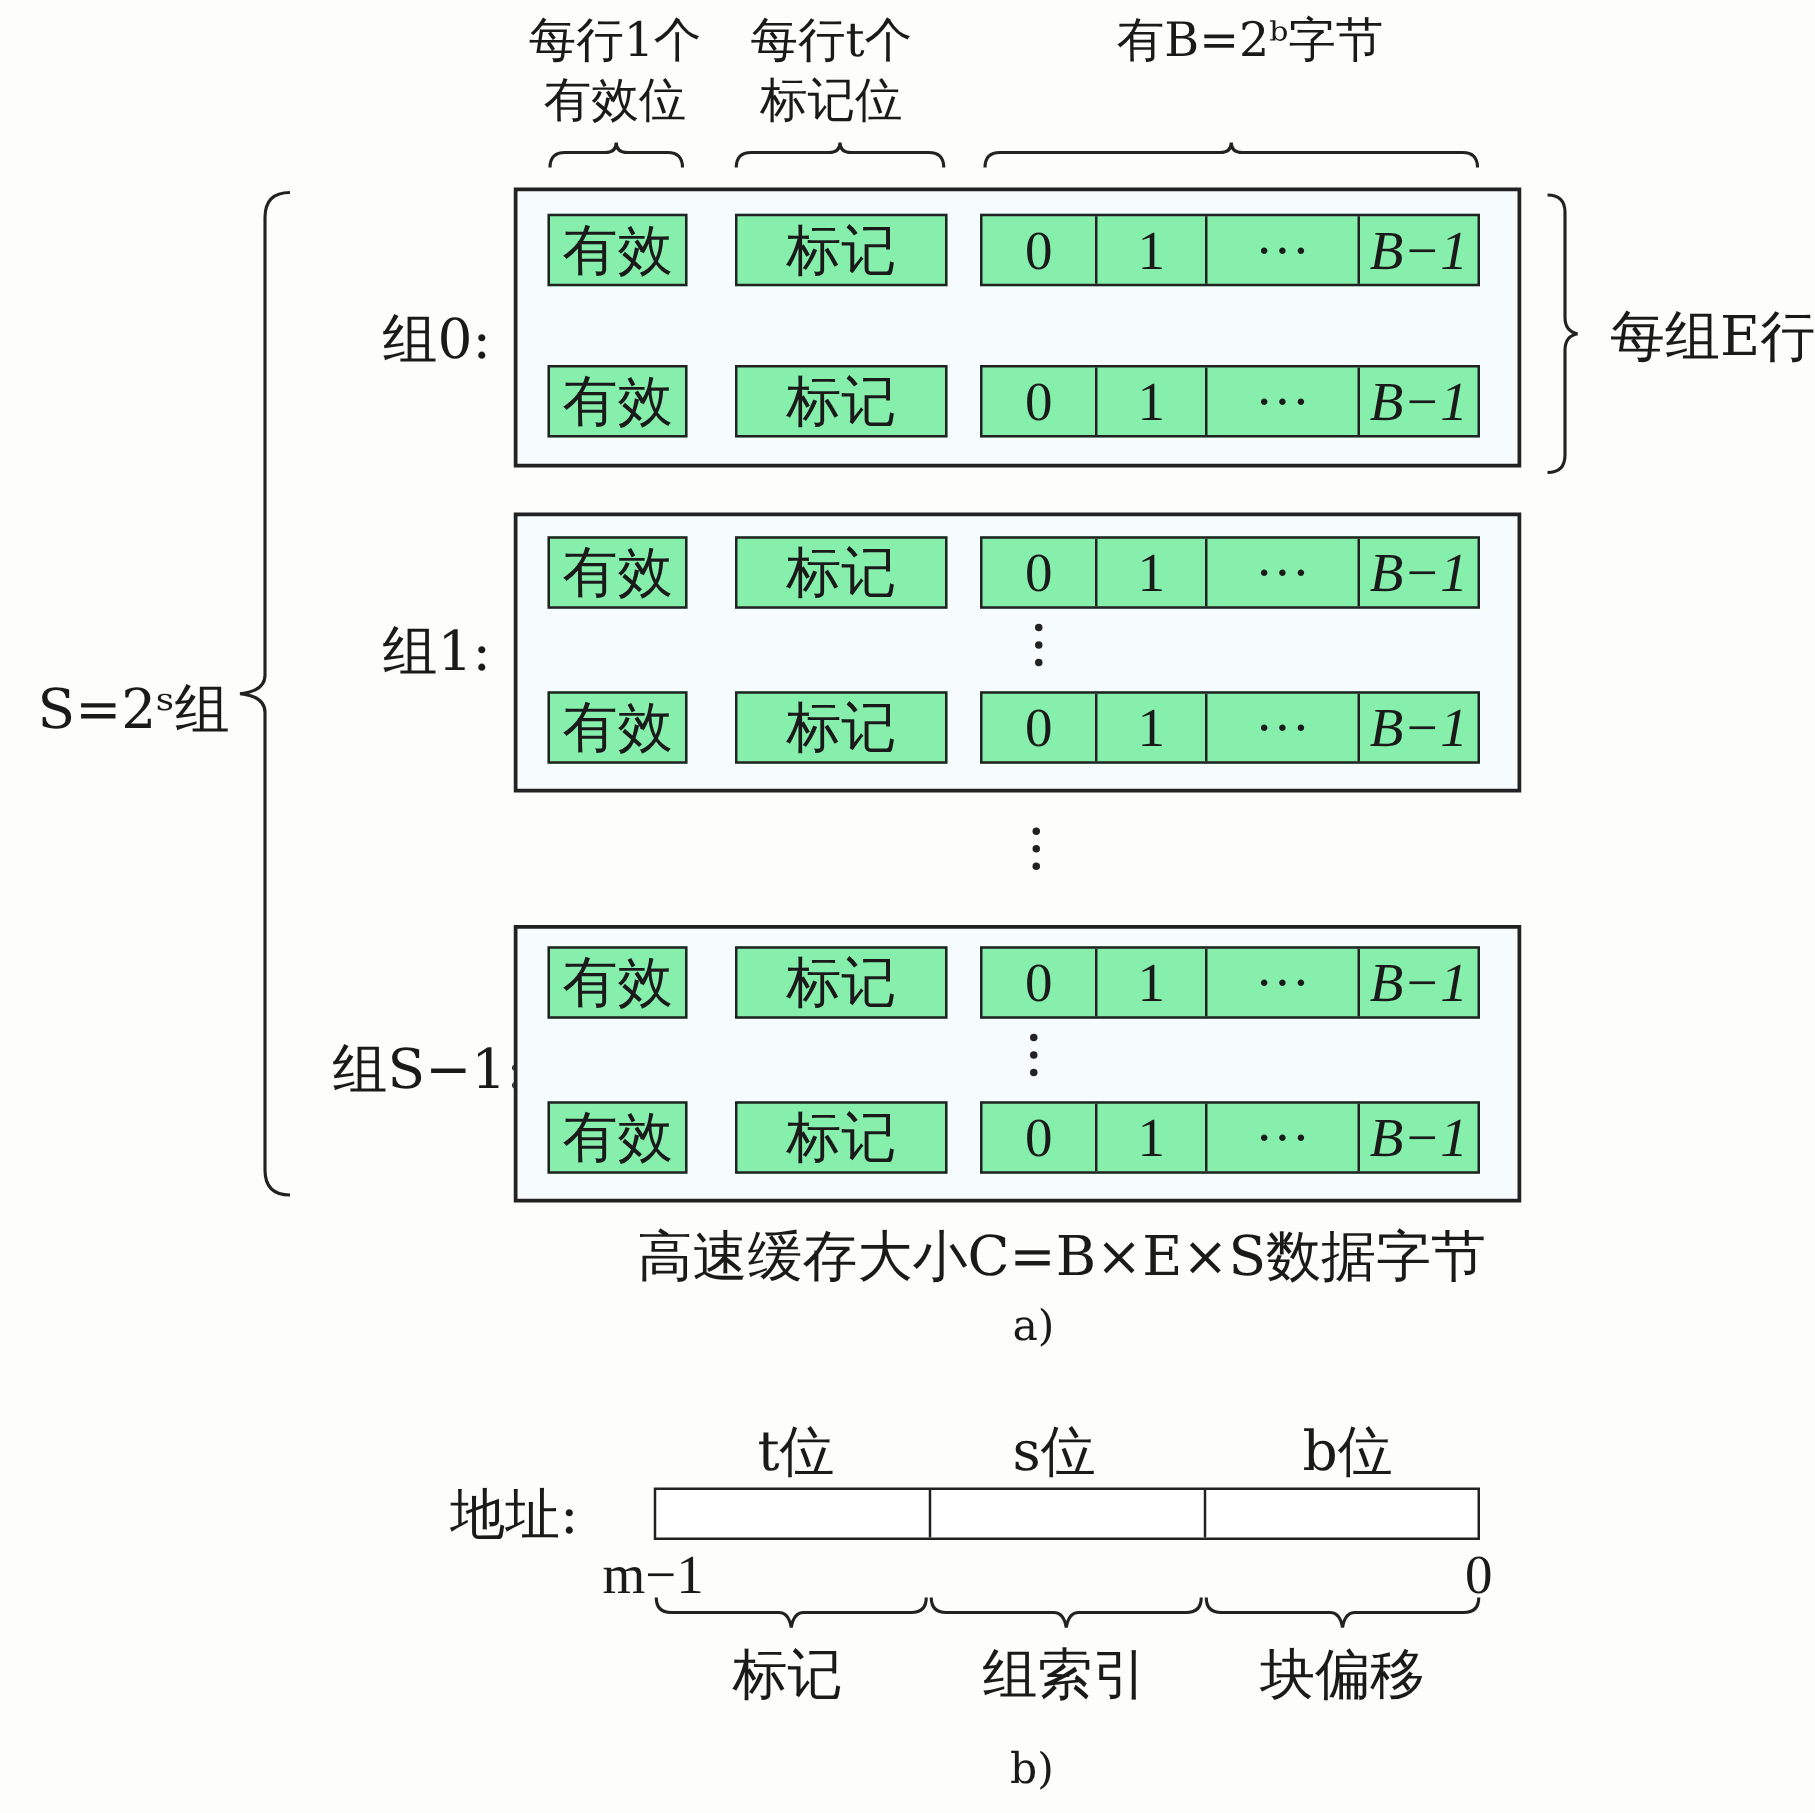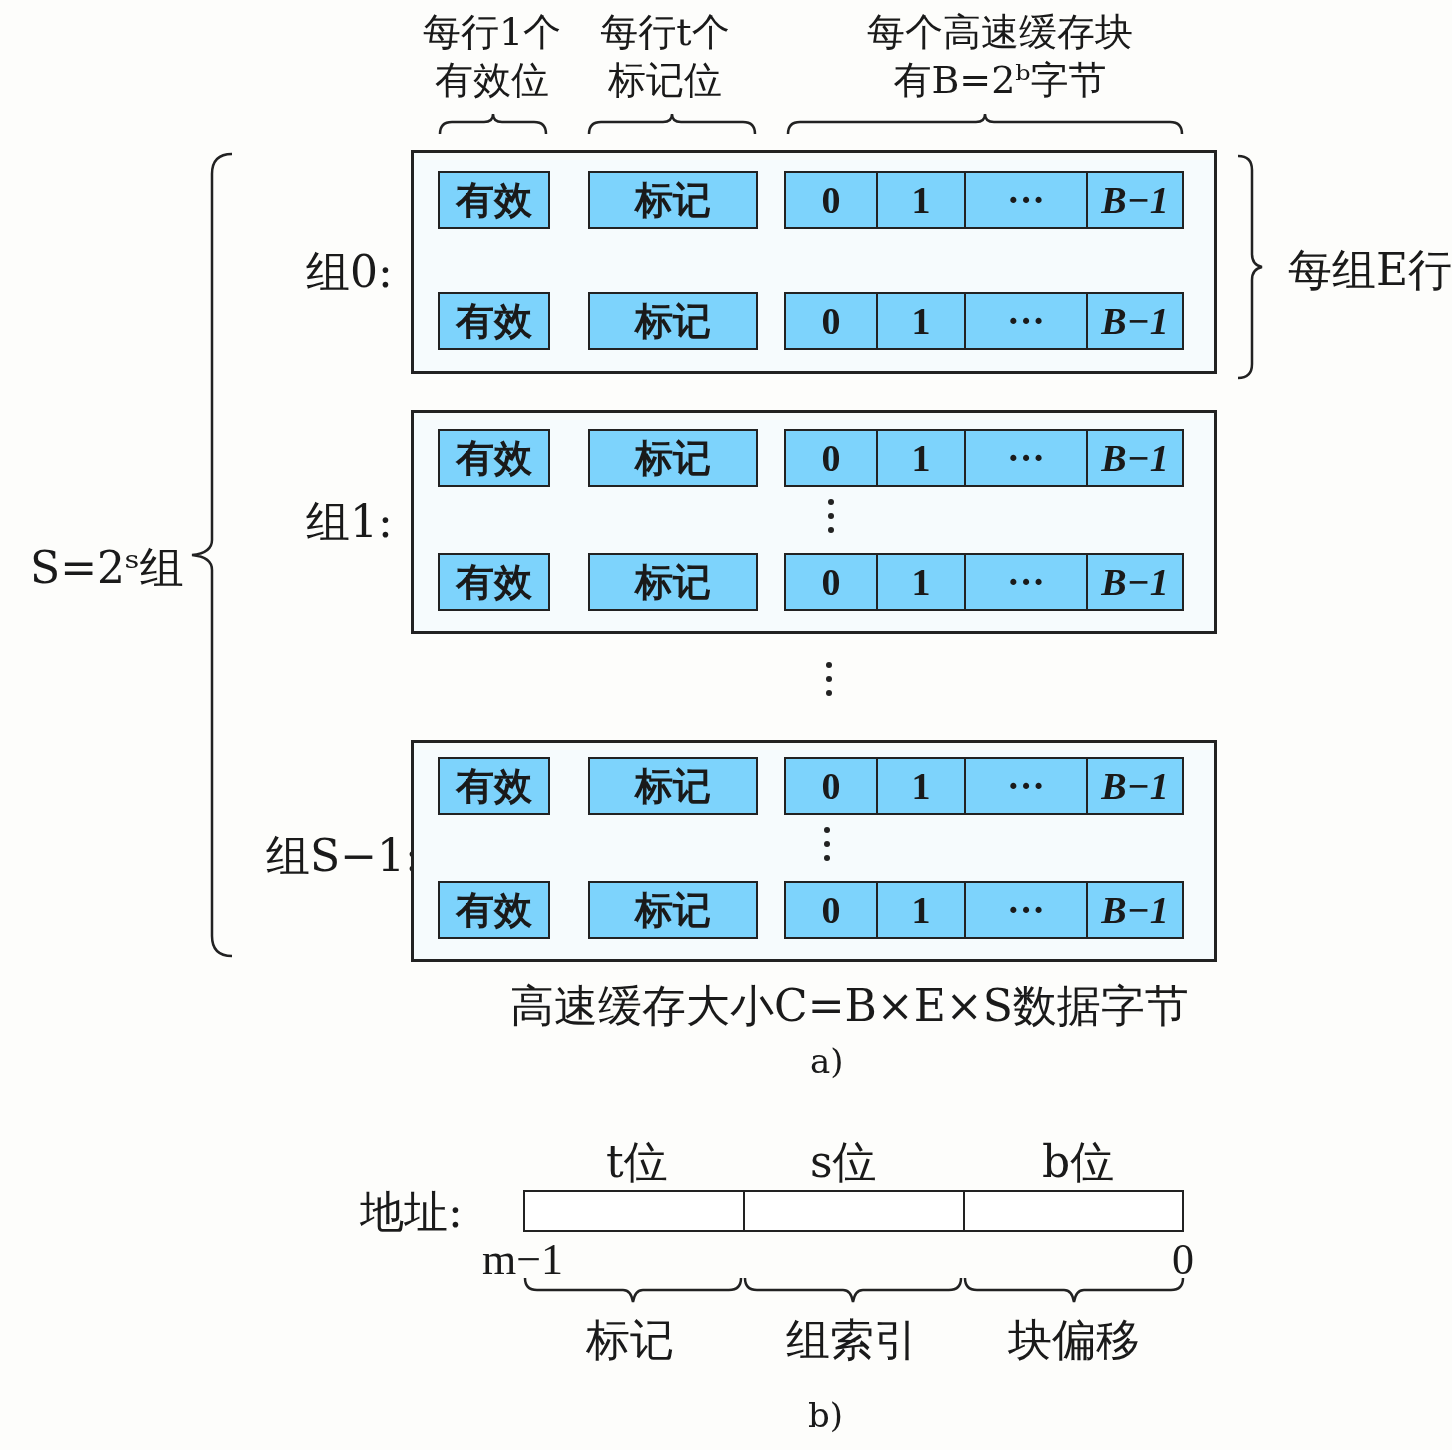--- a/index.html
+++ b/index.html
@@ -8,22 +8,22 @@
     font-family: "DejaVu Serif", "Liberation Serif", serif; color:#1a1a1a;
   }
   .lbl { position:absolute; font-size:44px; line-height:1; white-space:nowrap; }
   .hdr { position:absolute; font-size:38px; line-height:48px; text-align:center; white-space:nowrap; }
   .it { font-style:italic; font-family:"Liberation Serif", serif; }
   .set {
     position:absolute; left:411px; width:806px; border:3px solid #222; background:#f6fbfd; box-sizing:border-box;
   }
   .line { position:absolute; left:24px; height:58px; width:746px; }
   .cell {
-    position:absolute; top:0; height:58px; border:2.5px solid #222; box-sizing:border-box; background:#7dd3fc;
-    display:flex; align-items:center; justify-content:center; font-size:38px;font-weight:bold;
+    position:absolute; top:0; height:58px; border:2.5px solid #222; box-sizing:border-box; background:#86efac;
+    display:flex; align-items:center; justify-content:center; font-size:44px;
   }
   .valid { left:0; width:112px; }
   .tag { left:150px; width:170px; }
   .data { left:346px; width:400px; display:flex; }
   .data .c { position:absolute; top:0; height:100%; display:flex; align-items:center; justify-content:center; border-right:2.5px solid #222; box-sizing:border-box; font-family:"Liberation Serif", serif; }
   .vdots { position:absolute; width:10px; display:flex; flex-direction:column; align-items:center; gap:8px; }
   .vdots i { width:6px; height:6px; background:#222; border-radius:50%; display:block; }
   .setlabel { position:absolute; font-size:44px; line-height:1; white-space:nowrap; }
   svg { position:absolute; overflow:visible; }
   .addr { position:absolute; left:523px; top:1190px; width:661px; height:42px; border:2.5px solid #222; box-sizing:border-box; background:#fff; }
@@ -34,21 +34,20 @@
 
 <div class="hdr" style="left:412px; top:8px; width:160px;">
   <div>每行1个</div>
   <div>有效位</div>
 </div>
 <div class="hdr" style="left:585px; top:8px; width:160px;">
   <div>每行t个</div>
   <div>标记位</div>
 </div>
 <div class="hdr" style="left:800px; top:8px; width:400px;">
-  <div>每个高速缓存块</div>
   <div>有B=2ᵇ字节</div>
 </div>
 
 <svg style="left:438px; top:114px;" width="110" height="24">
   <path d="M2,20 Q2,8 14,8 L46,8 Q55,8 55,0 Q55,8 64,8 L96,8 Q108,8 108,20" fill="none" stroke="#222" stroke-width="2.5"></path>
 </svg>
 <svg style="left:587px; top:114px;" width="170" height="24">
   <path d="M2,20 Q2,8 14,8 L76,8 Q85,8 85,0 Q85,8 94,8 L156,8 Q168,8 168,20" fill="none" stroke="#222" stroke-width="2.5"></path>
 </svg>
 <svg style="left:786px; top:114px;" width="398" height="24">

